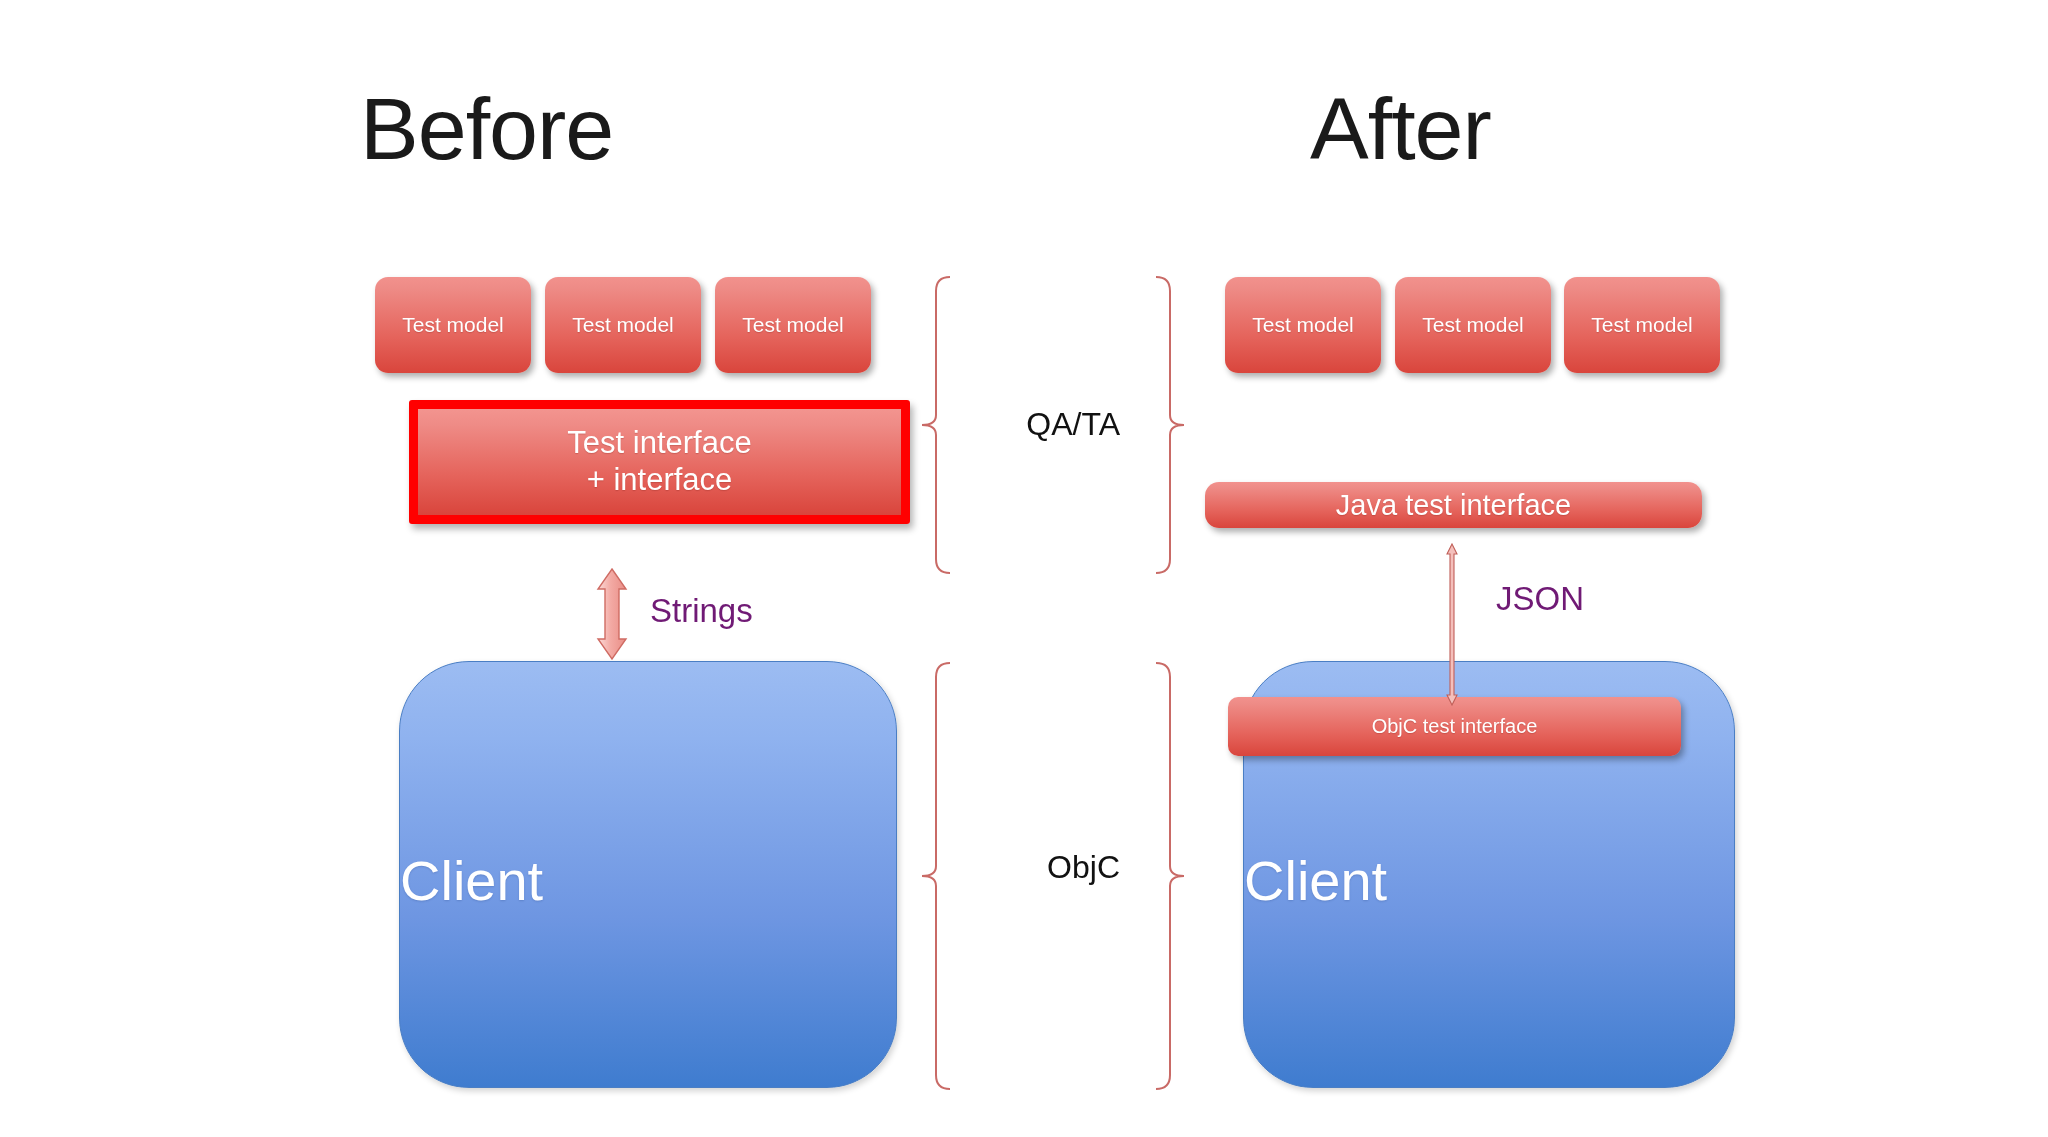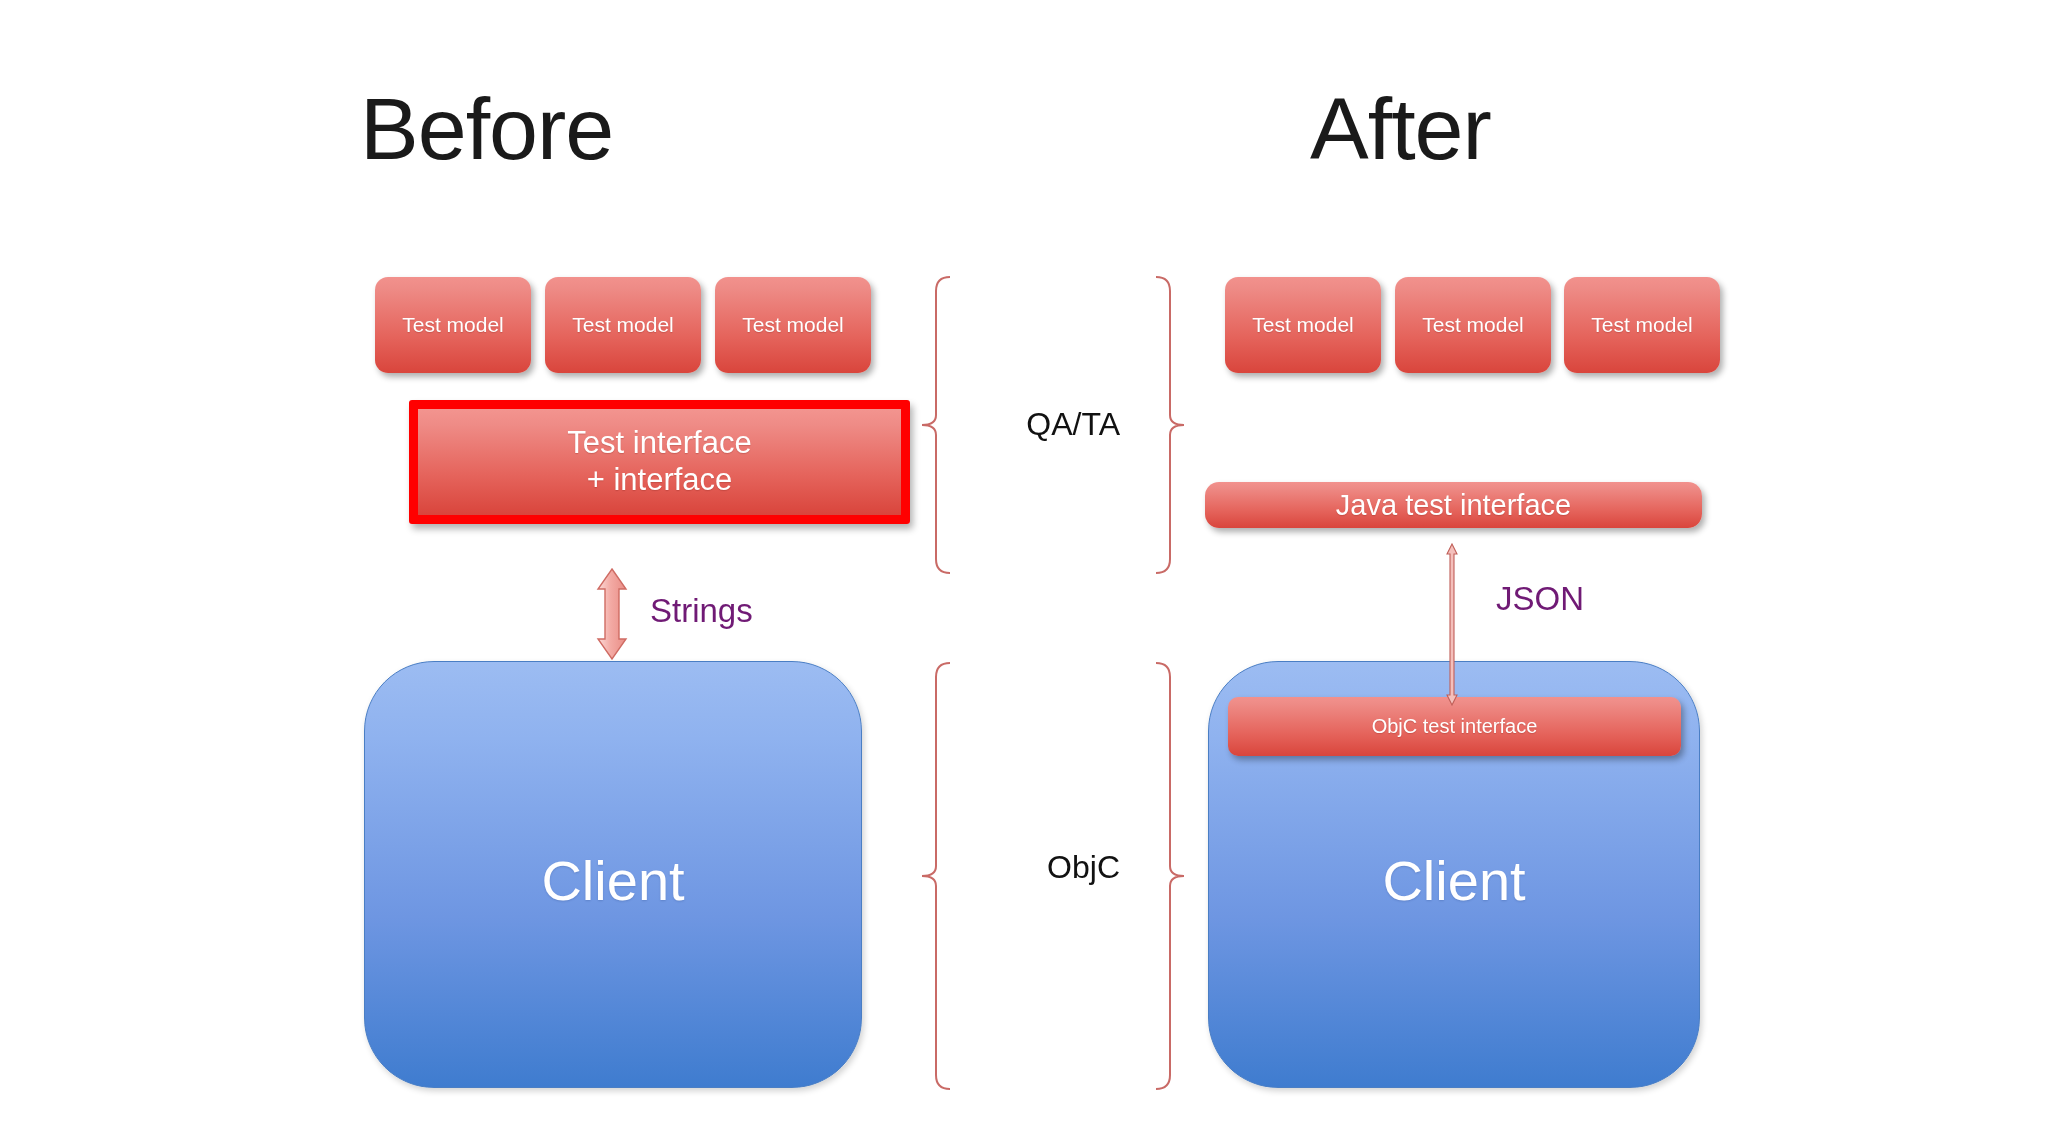--- a/index.html
+++ b/index.html
@@ -100,26 +100,26 @@
   
   .bluebox {
     position: absolute;
     box-sizing: border-box;
     background: linear-gradient(to bottom, #9cbcf2 0%, #8fb2ef 18%, #6e96e2 60%, #3f7ccf 100%);
     border: 1.5px solid #4a7ec4;
     border-radius: 70px;
     box-shadow: 2px 3px 6px rgba(0,0,0,0.18);
     display: flex;
     align-items: center;
-    justify-content: center;
     color: #ffffff;
     font-family: "Liberation Sans", sans-serif;
     font-weight: 400;
     font-size: 56px;
     text-shadow: 0 1px 2px rgba(30,60,120,0.22);
+    margin-left: 35px;
   }
   #client-before {
     left: 364px;
     top: 661px;
     width: 498px;
     height: 427px;
   }
   #client-after {
     left: 1208px;
     top: 661px;

